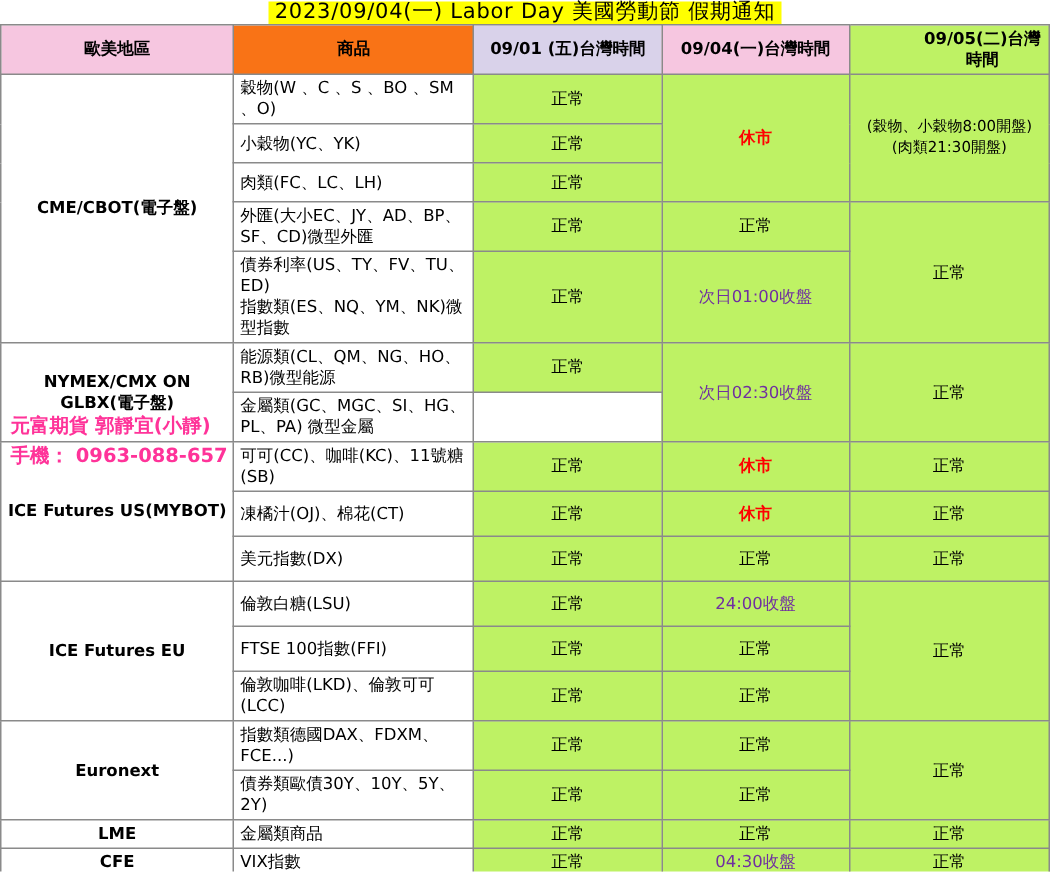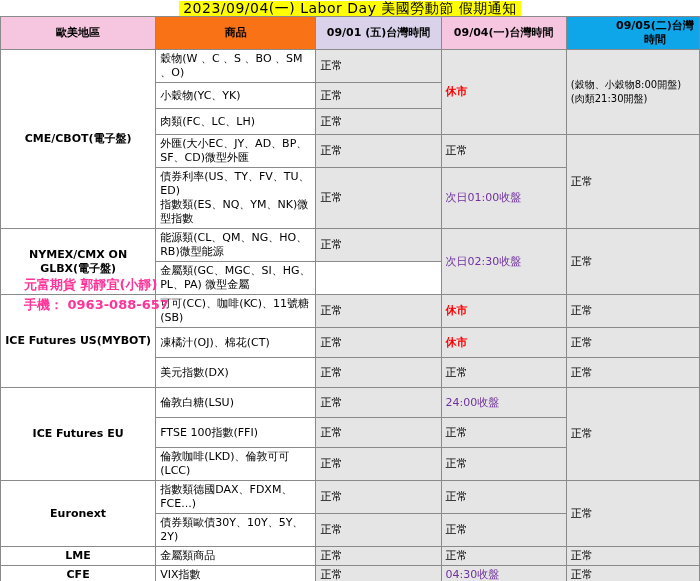--- a/index.html
+++ b/index.html
@@ -42,46 +42,46 @@
   }
   .hdr{
     text-align:center;
     font-weight:bold;
     height:22px;
   }
   .hdr-region{background:#f6c6e0;}
   .hdr-product{background:#f97316;}
   .hdr-d1{background:#d9d2ea;}
   .hdr-d2{background:#f6c6e0;text-align:center;}
-  .hdr-d3{background:#0ea5e9;padding-left:48px;}
+  .hdr-d3{background:#bef264;padding-left:48px;}
 
   .cat{
     background:#ffffff;
     text-align:center;
     font-weight:bold;
   }
   .prod{
     background:#ffffff;
     text-align:left;
   }
   .val{
-    background:#e5e5e5;
-    text-align:left;
+    background:#bef264;
+    text-align:center;
   }
   .c-normal{color:#000;}
   .c-red{color:#ff0000;font-weight:bold;}
   .c-purple{color:#7030a0;}
   .small{font-size:10px;}
   .footer{
     font-size:11px;
     padding:3px 2px 0 2px;
   }
   .watermark{
     position:absolute;
-    left:24px;
+    left:7px;
     top:275px;
     color:#ff3399;
     font-size:13px;
     line-height:20px;
     font-weight:bold;
     white-space:nowrap;
     pointer-events:none;
   }
   .note-line{display:block;}
 </style>

